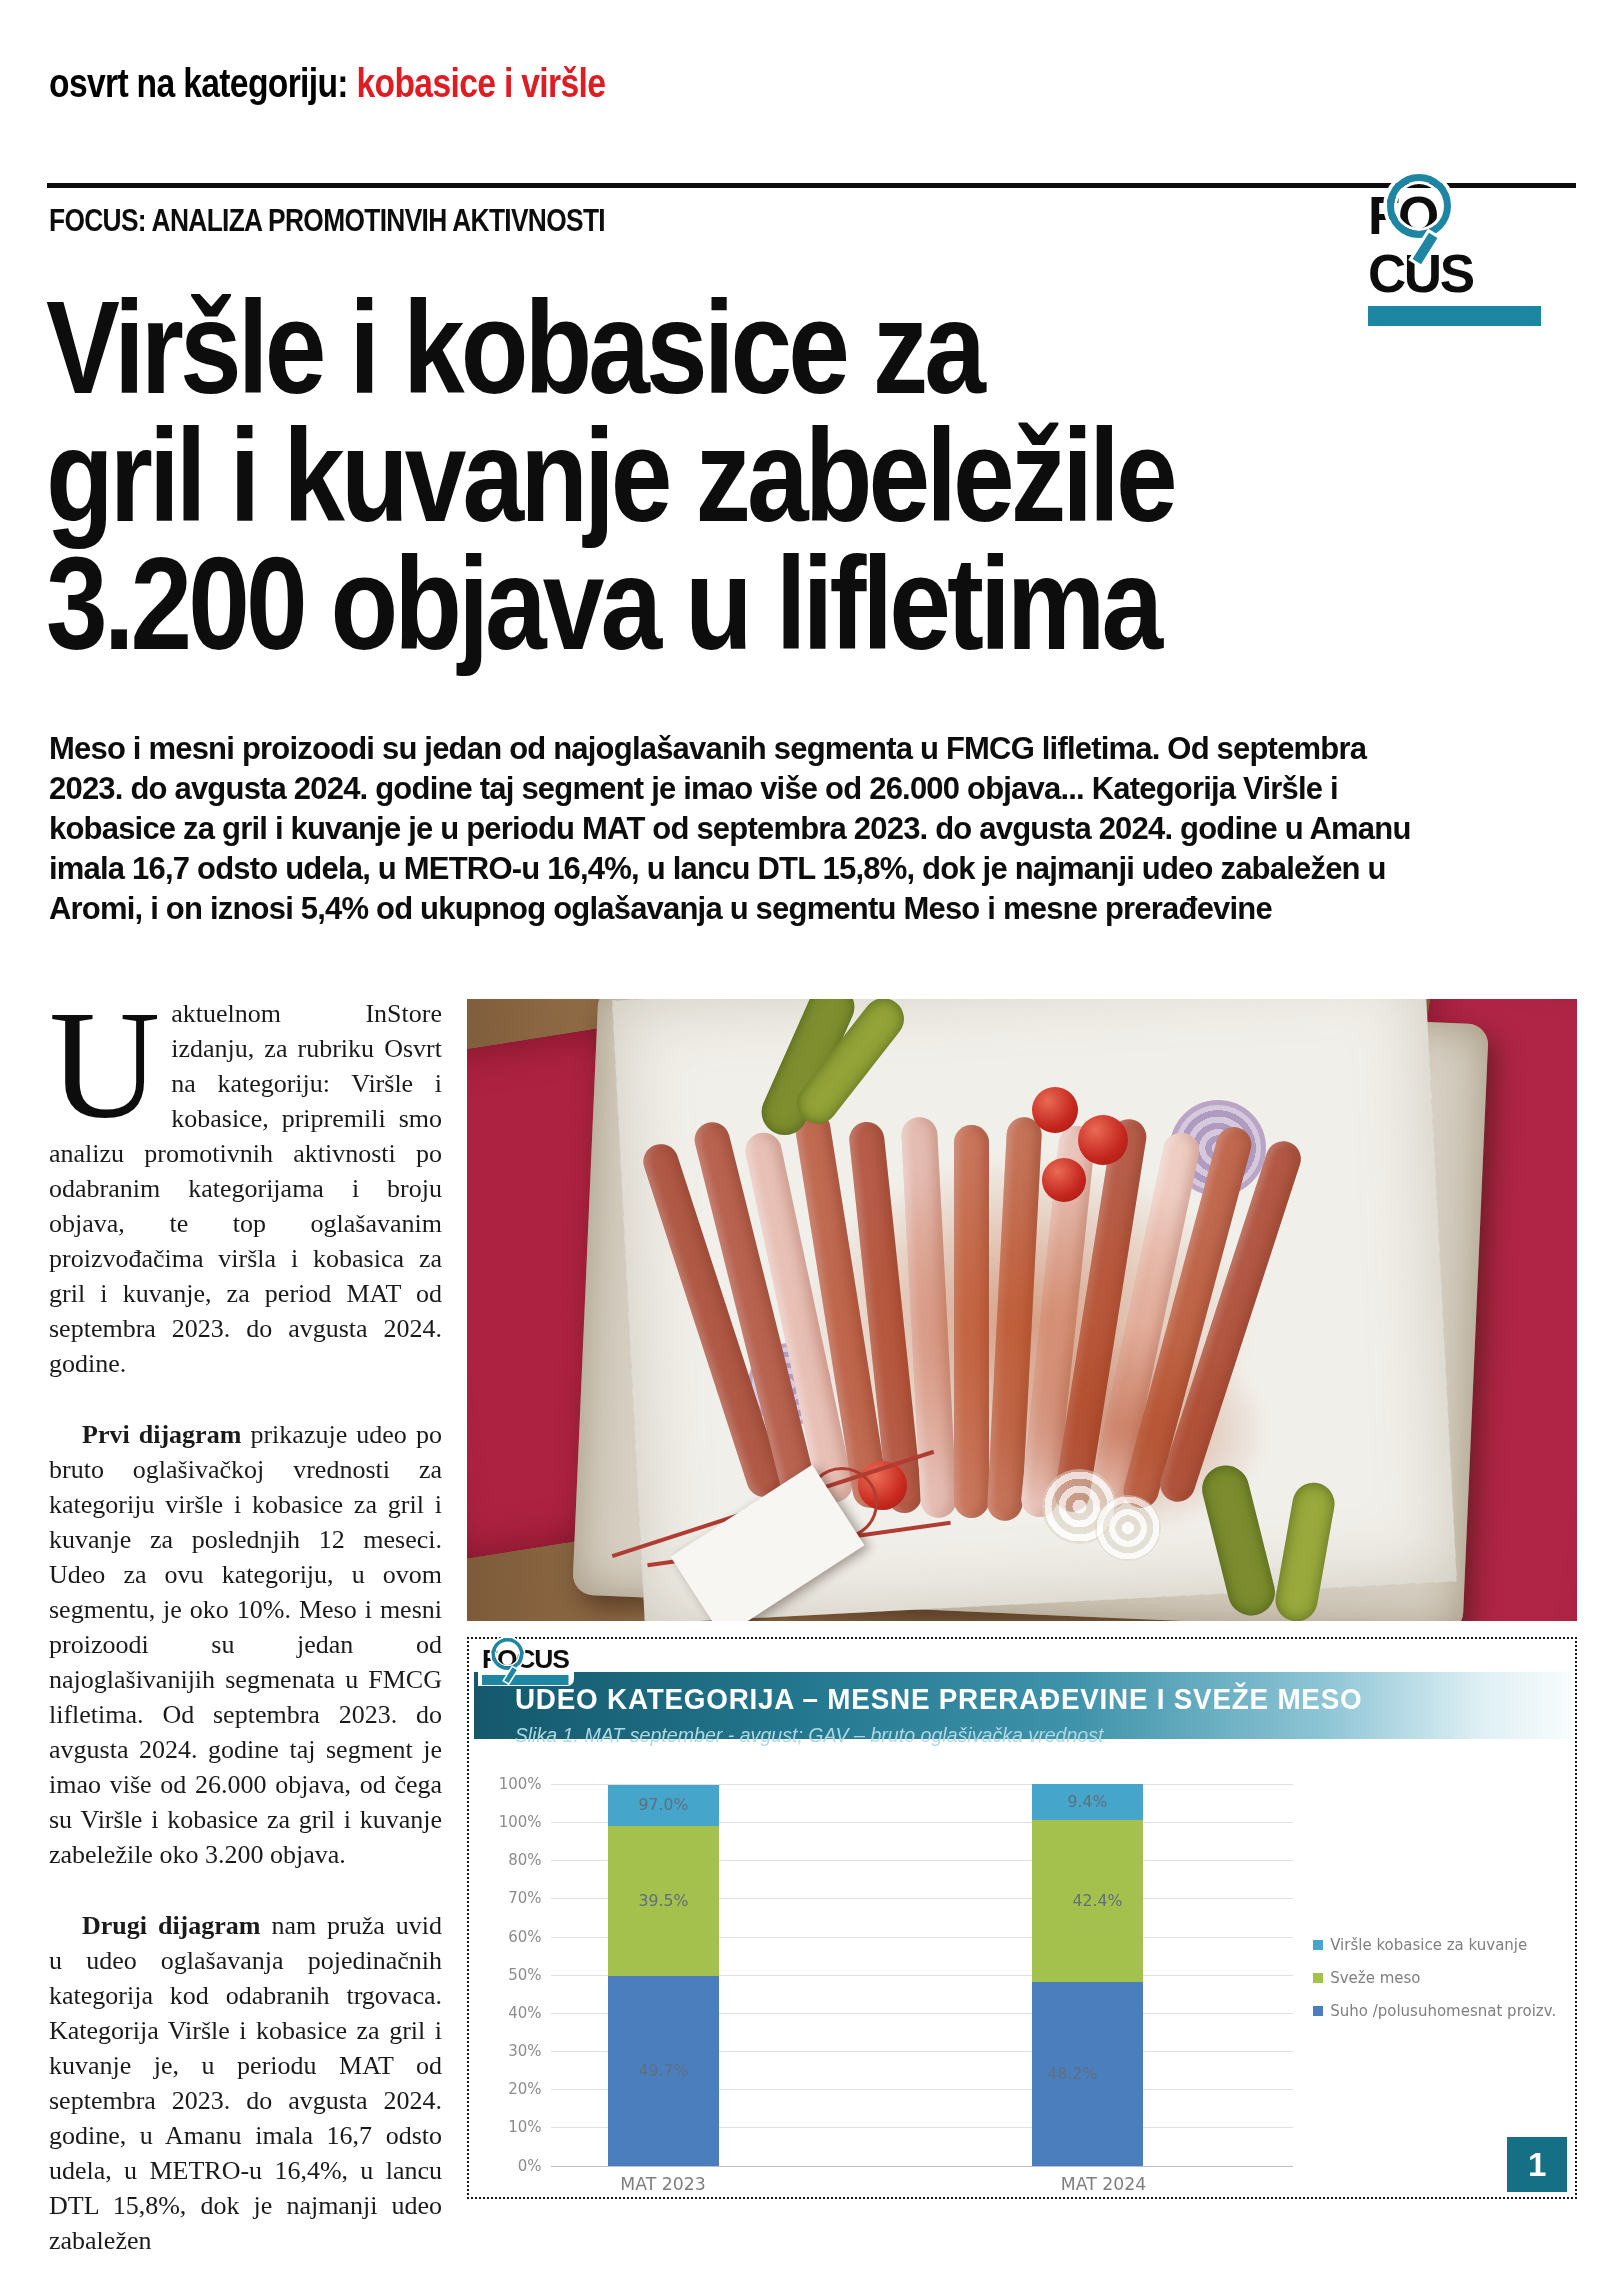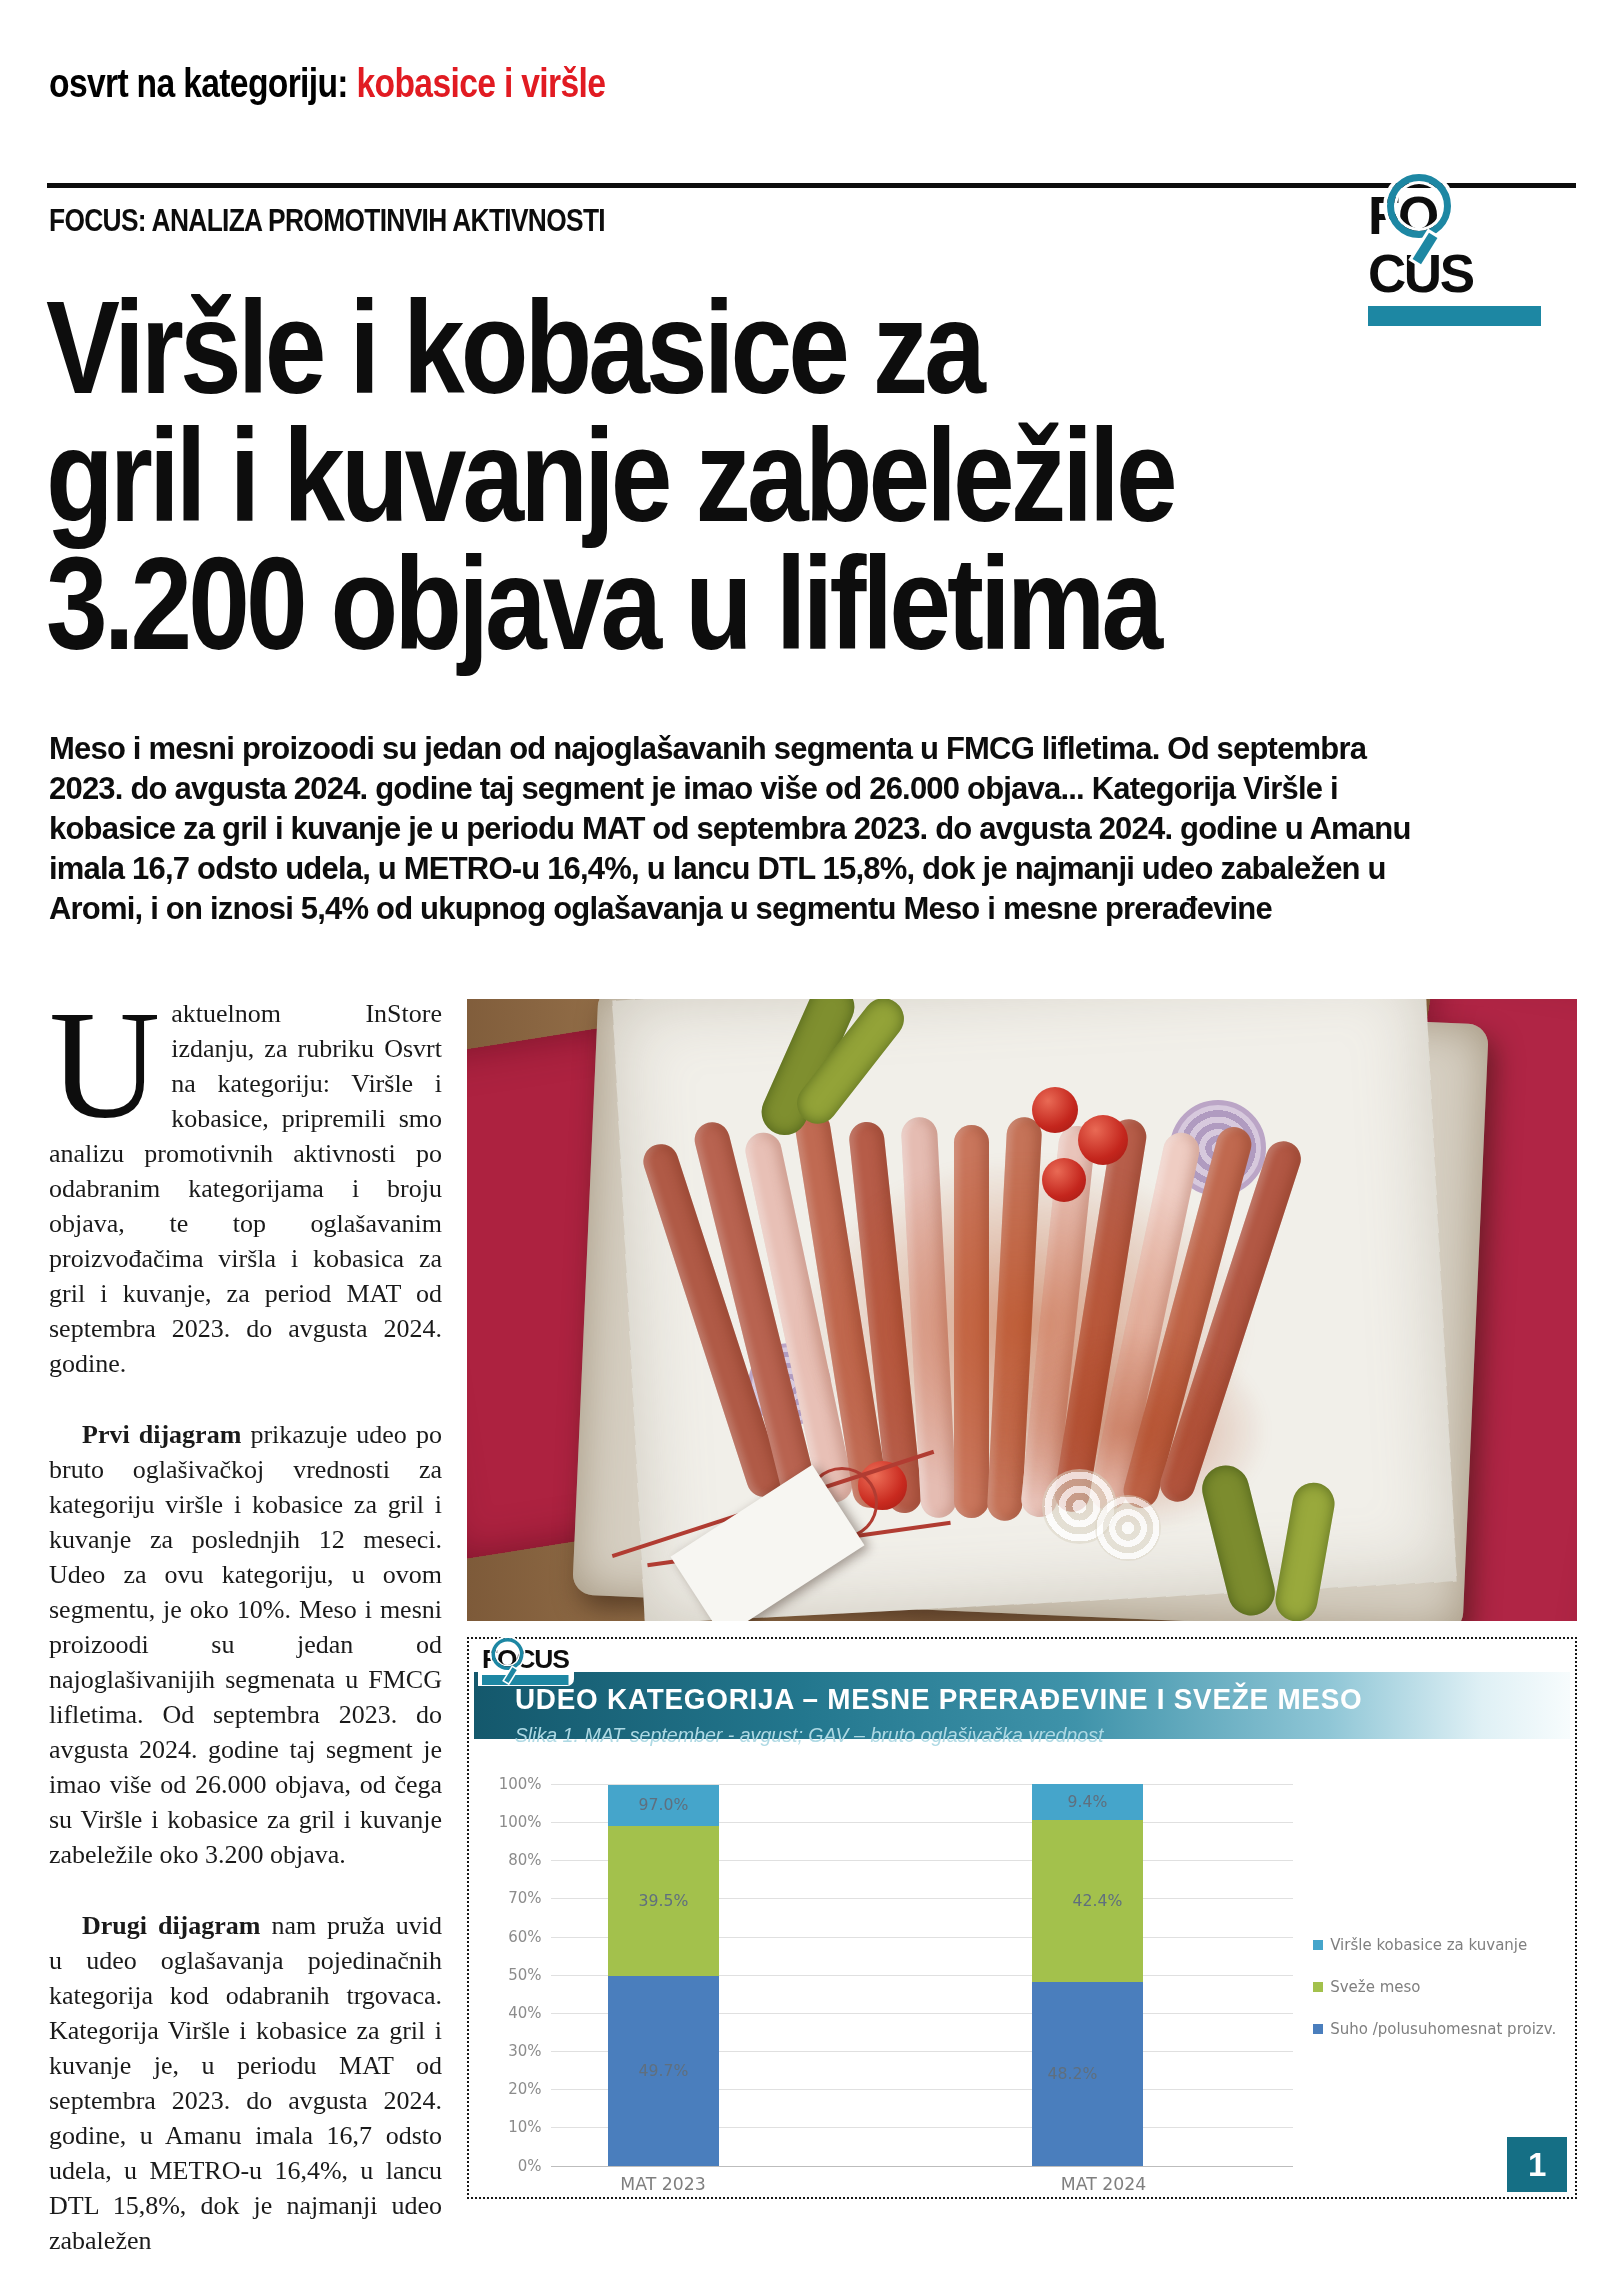--- a/index.html
+++ b/index.html
@@ -107,21 +107,21 @@
   }
   .band-subtitle { position:absolute; left:41px; top:52px; color:#aed9e4; font-size:19.6px; white-space:nowrap;font-style:italic; }
 
   .chart-plot { position:absolute; left:82px; top:145px; width:742px; height:382px; font-family:"DejaVu Sans", sans-serif; }
   .gridline { position:absolute; left:0; width:100%; height:0.8px; background:#e0e0e0; }
   .gridline.zero { background:#bdbdbd; }
   .ytick { position:absolute; right:calc(100% + 9.4px); transform:translateY(-50%); font-size:15px; color:#8c8c8c; white-space:nowrap; }
   .bar-seg { position:absolute; width:111px; }
   .bar-label { position:absolute; width:111px; text-align:center; font-size:15.7px; color:#5f6f7e; }
   .xtick { position:absolute; width:173px; text-align:center; font-size:17.3px; color:#7f7f7f; }
-  .chart-legend { position:absolute; left:844px; top:297px; display:flex; flex-direction:column; gap:24px; font-family:"DejaVu Sans", sans-serif; }
+  .chart-legend { position:absolute; left:844px; top:297px; display:flex; flex-direction:column; gap:15px; font-family:"DejaVu Sans", sans-serif; }
   .legend-row { display:flex; align-items:center; gap:7px; }
   .legend-marker { width:10.2px; height:10.2px; flex:0 0 10.2px; }
   .legend-label { font-size:15px; color:#7f7f7f; white-space:nowrap; }
   .page-badge {
     position:absolute; right:7.9px; bottom:4.7px; width:60px; height:55px; background:#156f85;
     color:#fff; font-size:33px; font-weight:700; display:flex; align-items:center; justify-content:center;
   }
 
   
   .footer { position:absolute; left:49px; top:2230px; width:1492px; height:38px; display:flex; align-items:center; }

